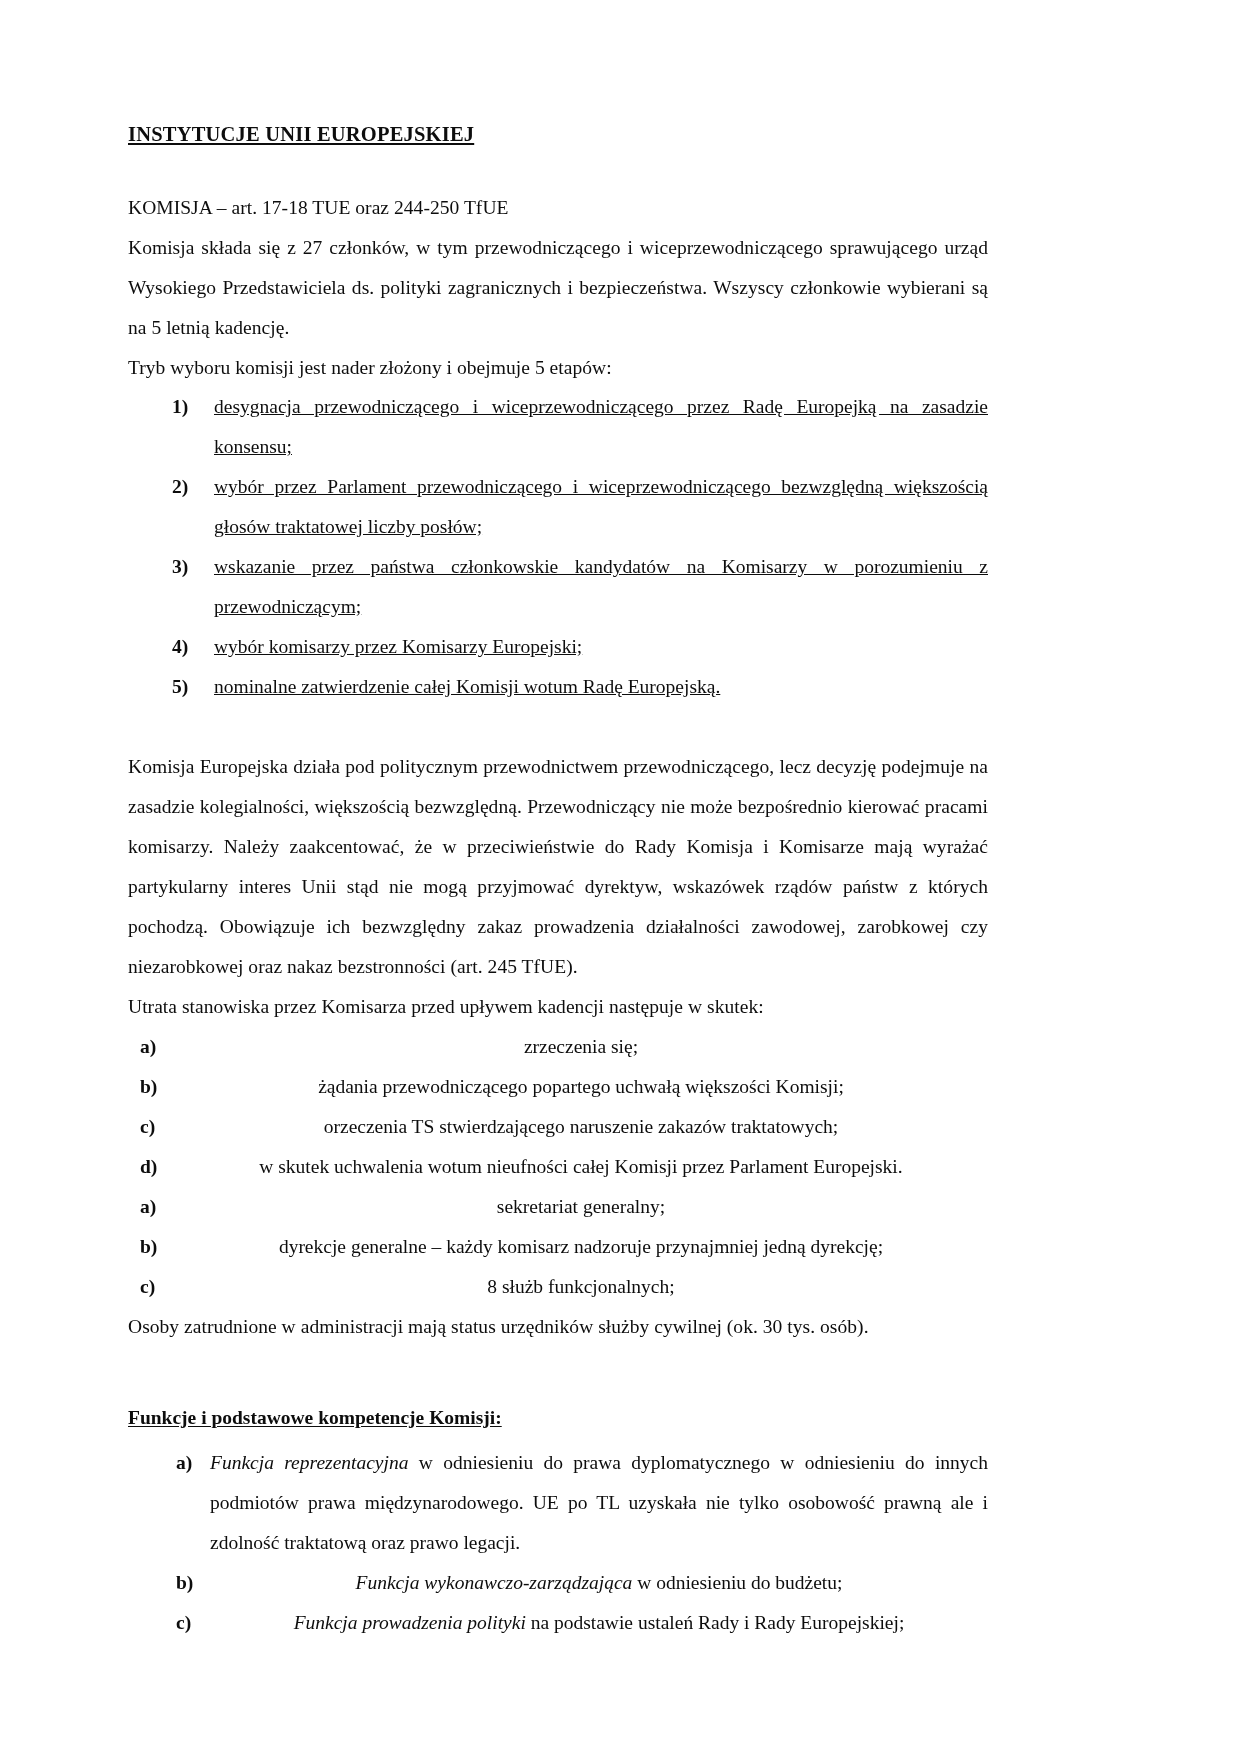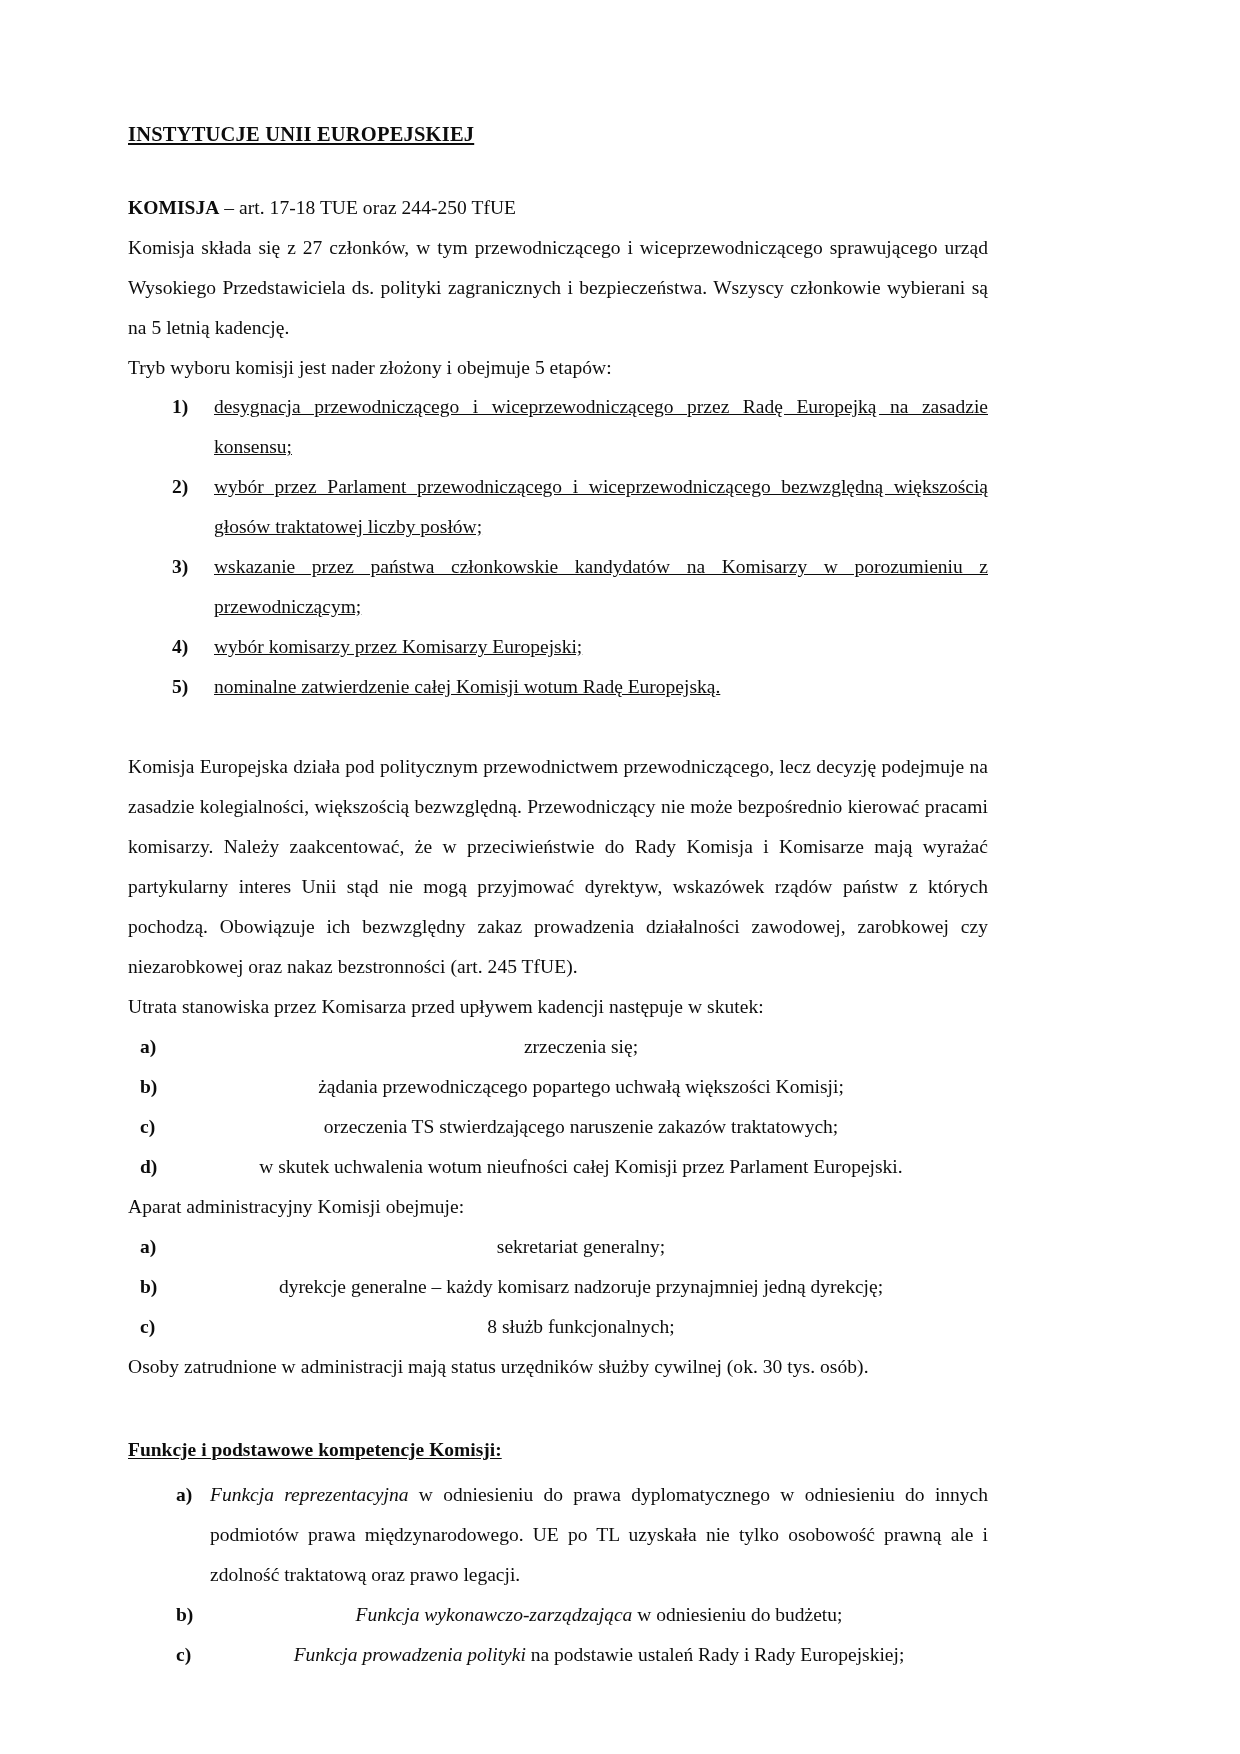--- a/index.html
+++ b/index.html
@@ -34,42 +34,42 @@
     text-decoration: underline;
     text-underline-offset: 2px;
     margin: 0 0 40px 0;
     line-height: 1.25;
   }
   .sub-heading {
     font-size: 19.5px;
     font-weight: bold;
     text-decoration: underline;
     text-underline-offset: 2px;
-    margin: 8px 0 10px 0;
+    margin: 16px 0 10px 0;
     line-height: 1.55;
   }
 
   
   .para {
     font-size: 19.5px;
     line-height: 2.05;
     text-align: justify;
     margin: 0;
     letter-spacing: 0.05px;
   }
   .para.lead {
     text-align: justify;
     margin-bottom: 0;
   }
   .para.plain {
     text-align: left;
   }
   .spacer-lg { height: 40px; }
 
-  b, .b { font-weight: bold; }
+  b, .b { font-weight: normal; }
   i, .i { font-style: italic; }
 
   
   .list {
     margin: 0;
     padding: 0;
     list-style: none;
   }
   .list-item {
     display: flex;
@@ -165,21 +165,20 @@
       <li class="list-item list-alpha">
         <span class="marker">c)</span>
         <span class="body">orzeczenia TS stwierdzającego naruszenie zakazów traktatowych;</span>
       </li>
       <li class="list-item list-alpha">
         <span class="marker">d)</span>
         <span class="body">w skutek uchwalenia wotum nieufności całej Komisji przez Parlament Europejski.</span>
       </li>
     </ul>
 
-    <p class="para plain">Aparat administracyjny Komisji obejmuje:</p>
 
     <ul class="list">
       <li class="list-item list-alpha">
         <span class="marker">a)</span>
         <span class="body">sekretariat generalny;</span>
       </li>
       <li class="list-item list-alpha">
         <span class="marker">b)</span>
         <span class="body">dyrekcje generalne – każdy komisarz nadzoruje przynajmniej jedną dyrekcję;</span>
       </li>

